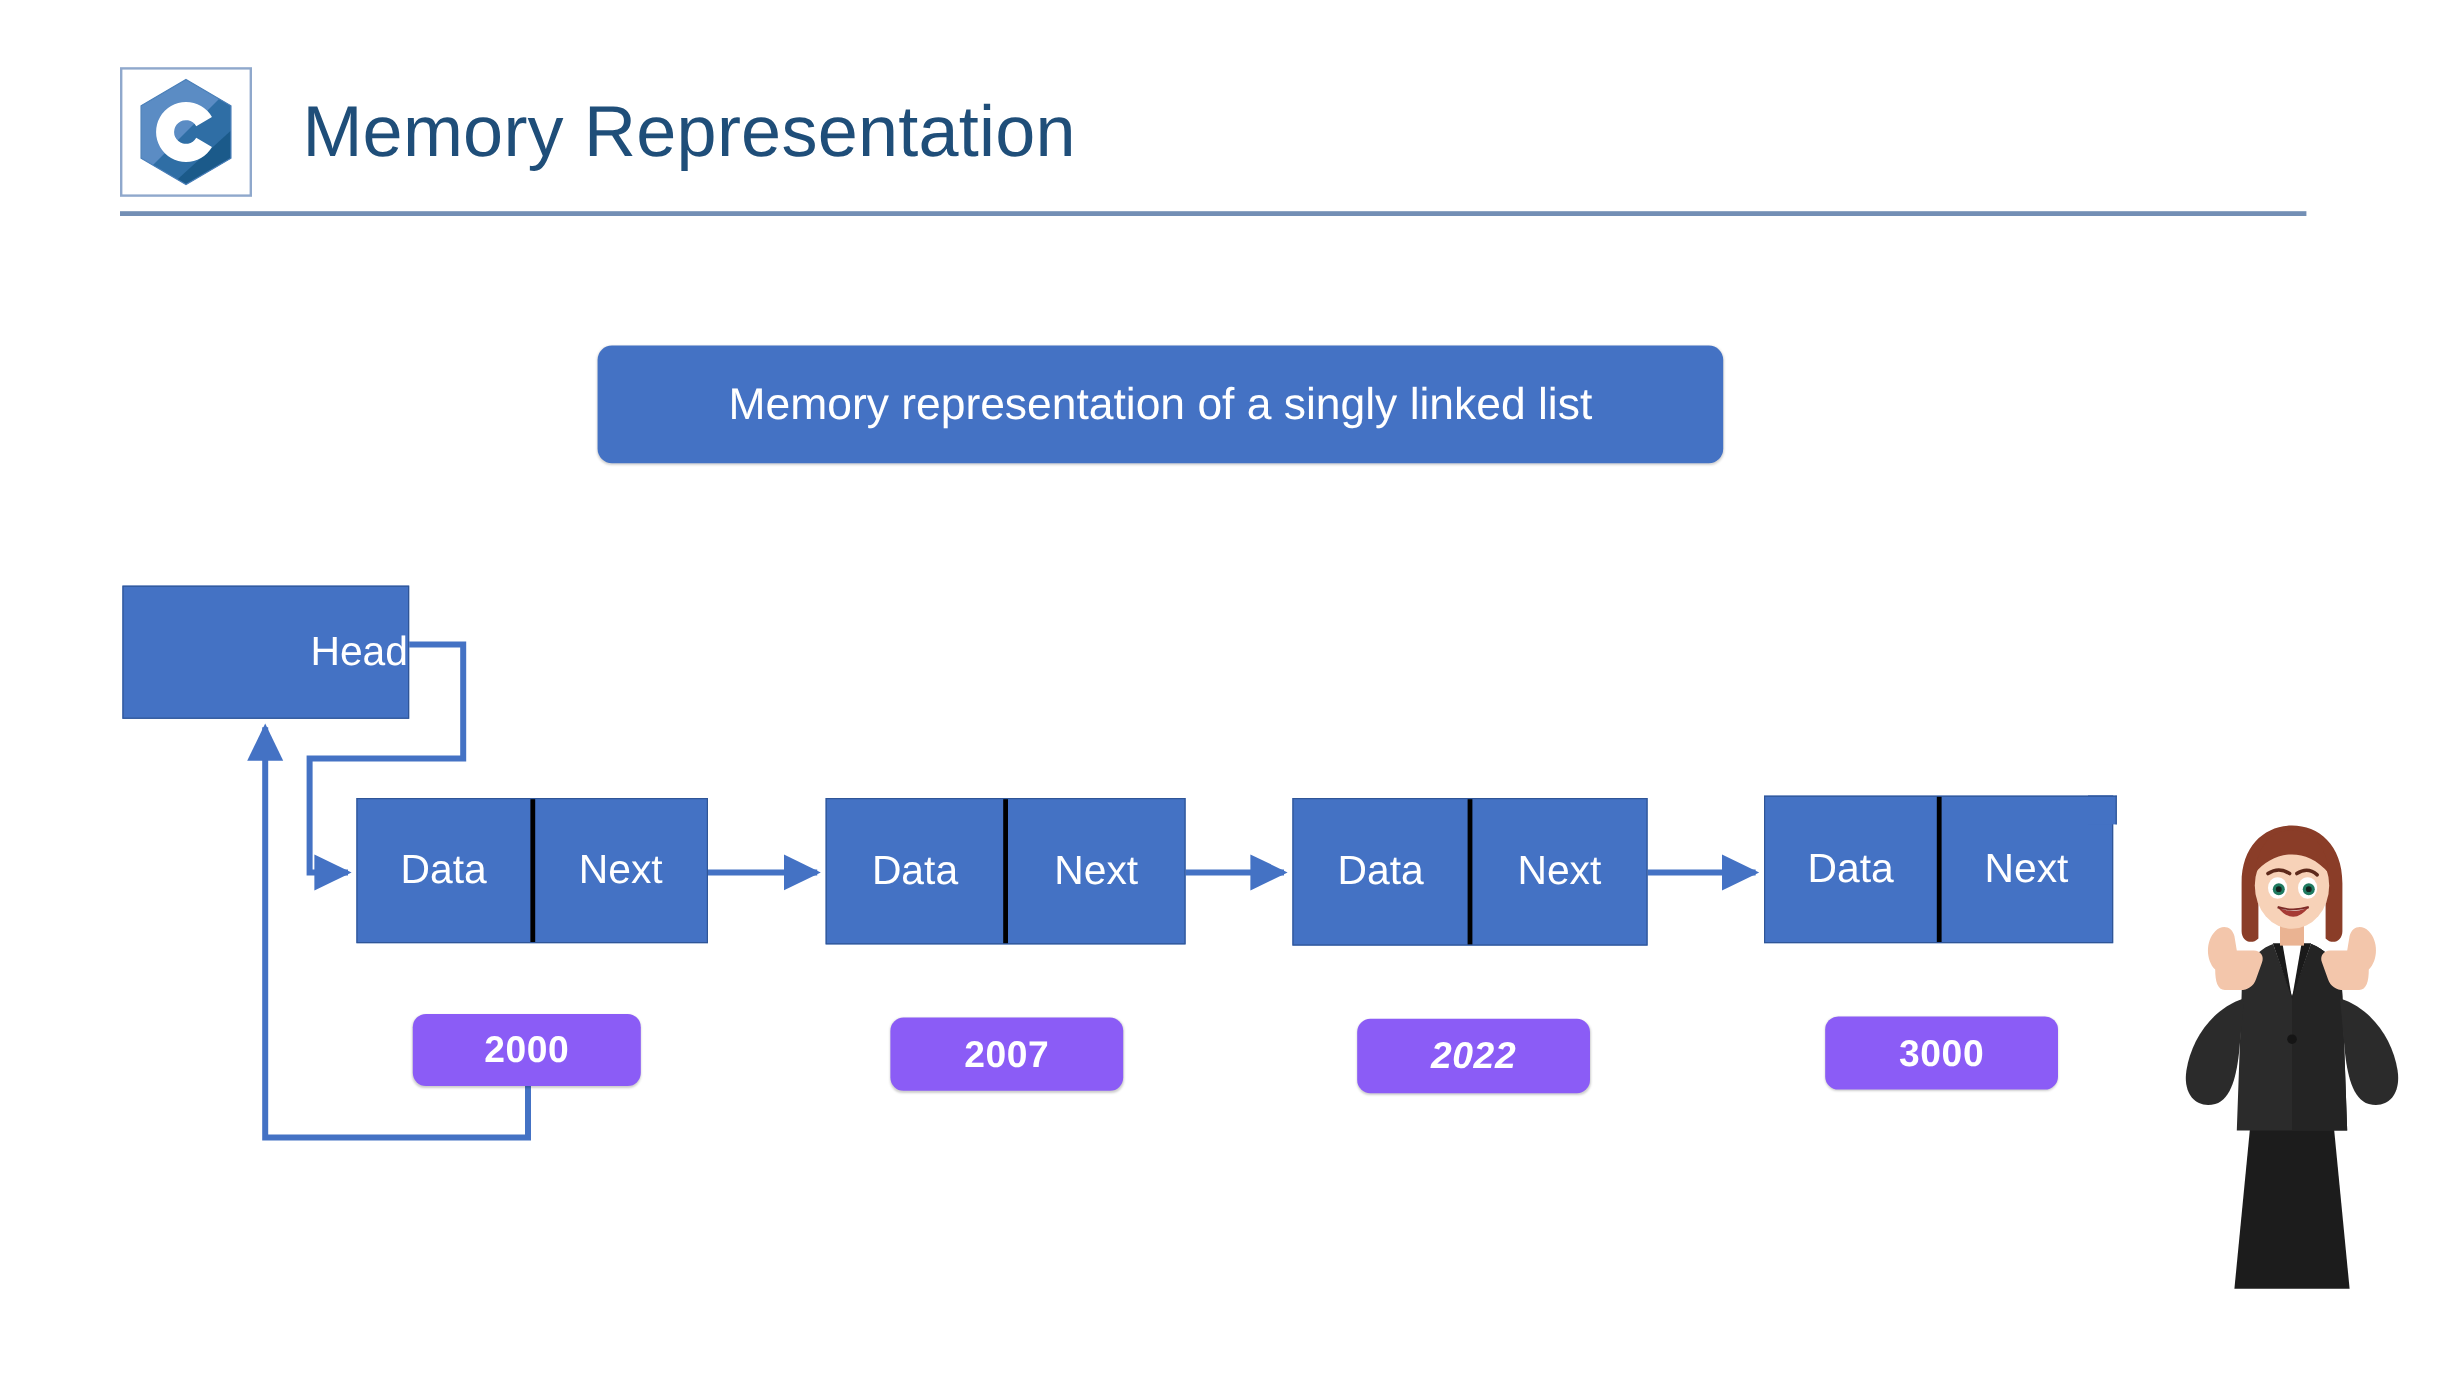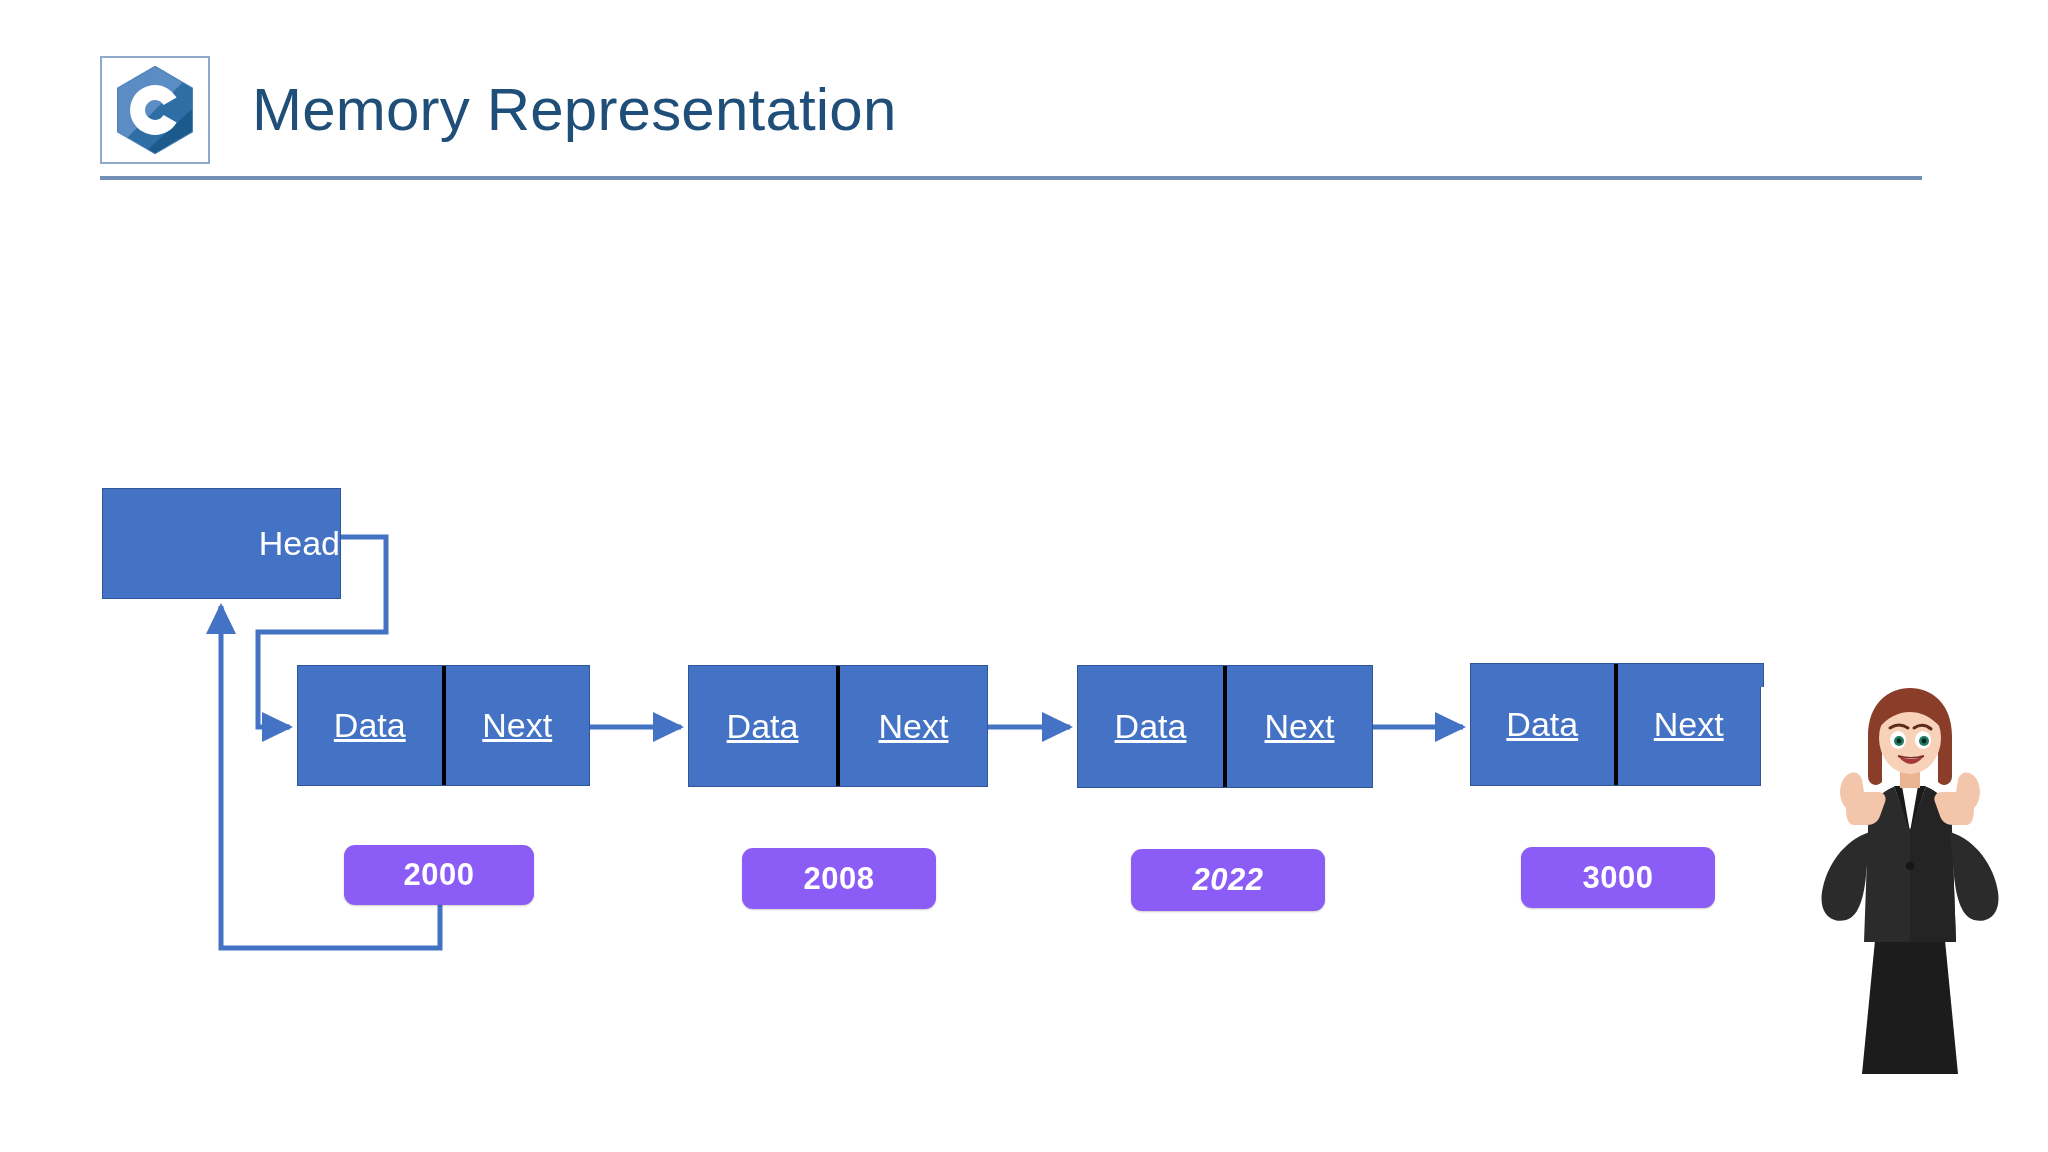--- a/index.html
+++ b/index.html
@@ -109,21 +109,20 @@
     border: 1px solid #2f5597;
     box-sizing: border-box;
   }
   .node .cell {
     flex: 1 1 50%;
     display: flex;
     align-items: center;
     justify-content: center;
     color: #ffffff;
     font-size: 34px;
-    text-decoration: underline;
   }
   .node .cell.data-cell {
     border-right: 4px solid #000000;
   }
 
   
   #node-0 { left: 297px; top: 665px;  width: 293px; height: 121px; }
   #node-1 { left: 688px; top: 665px;  width: 300px; height: 122px; }
   #node-2 { left: 1077px; top: 665px; width: 296px; height: 123px; }
   #node-3 { left: 1470px; top: 663px; width: 291px; height: 123px; }
@@ -191,20 +190,23 @@
       </g>
       <polygon points="50,8 86,29 86,71 50,92 14,71 14,29" fill="none" stroke="#4a7fb8" stroke-width="1"></polygon>
       <path d="M50 26 a24 24 0 1 0 20.8 36 l-12.6 -7.3 a9.5 9.5 0 1 1 0 -9.4 l12.6 -7.3 A24 24 0 0 0 50 26 z" fill="#ffffff"></path>
     </svg>
   </div>
 
   <div id="page-title">Memory Representation</div>
 
   <div id="header-rule"></div>
 
+  <div id="caption-banner">
+    <span class="caption-text">Memory representation of a singly linked list</span>
+  </div>
 
   <svg id="diagram-svg" viewBox="0 0 2048 1152" xmlns="http://www.w3.org/2000/svg">
     <defs>
       <marker id="arrowhead" markerWidth="7" markerHeight="7" refX="5.6" refY="3" orient="auto">
         <path d="M0,0 L6.2,3 L0,6 z" fill="#4472c4"></path>
       </marker>
     </defs>
 
     <path d="M341,537 L386,537 L386,632 L258,632 L258,727 L290,727" fill="none" stroke="#4472c4" stroke-width="5" marker-end="url(#arrowhead)"></path>
 
@@ -239,21 +241,21 @@
   <div class="node" id="node-3">
     <div class="cell data-cell">Data</div>
     <div class="cell next-cell">Next</div>
   </div>
   <div id="tail-notch"></div>
 
   <div class="addr-box" id="addr-0">
     <span class="addr-label">2000</span>
   </div>
   <div class="addr-box" id="addr-1">
-    <span class="addr-label">2008</span>
+    <span class="addr-label">2007</span>
   </div>
   <div class="addr-box" id="addr-2">
     <span class="addr-label">2022</span>
   </div>
   <div class="addr-box" id="addr-3">
     <span class="addr-label">3000</span>
   </div>
 
   <div id="presenter">
     <svg viewBox="0 0 240 400" xmlns="http://www.w3.org/2000/svg" aria-hidden="true">

